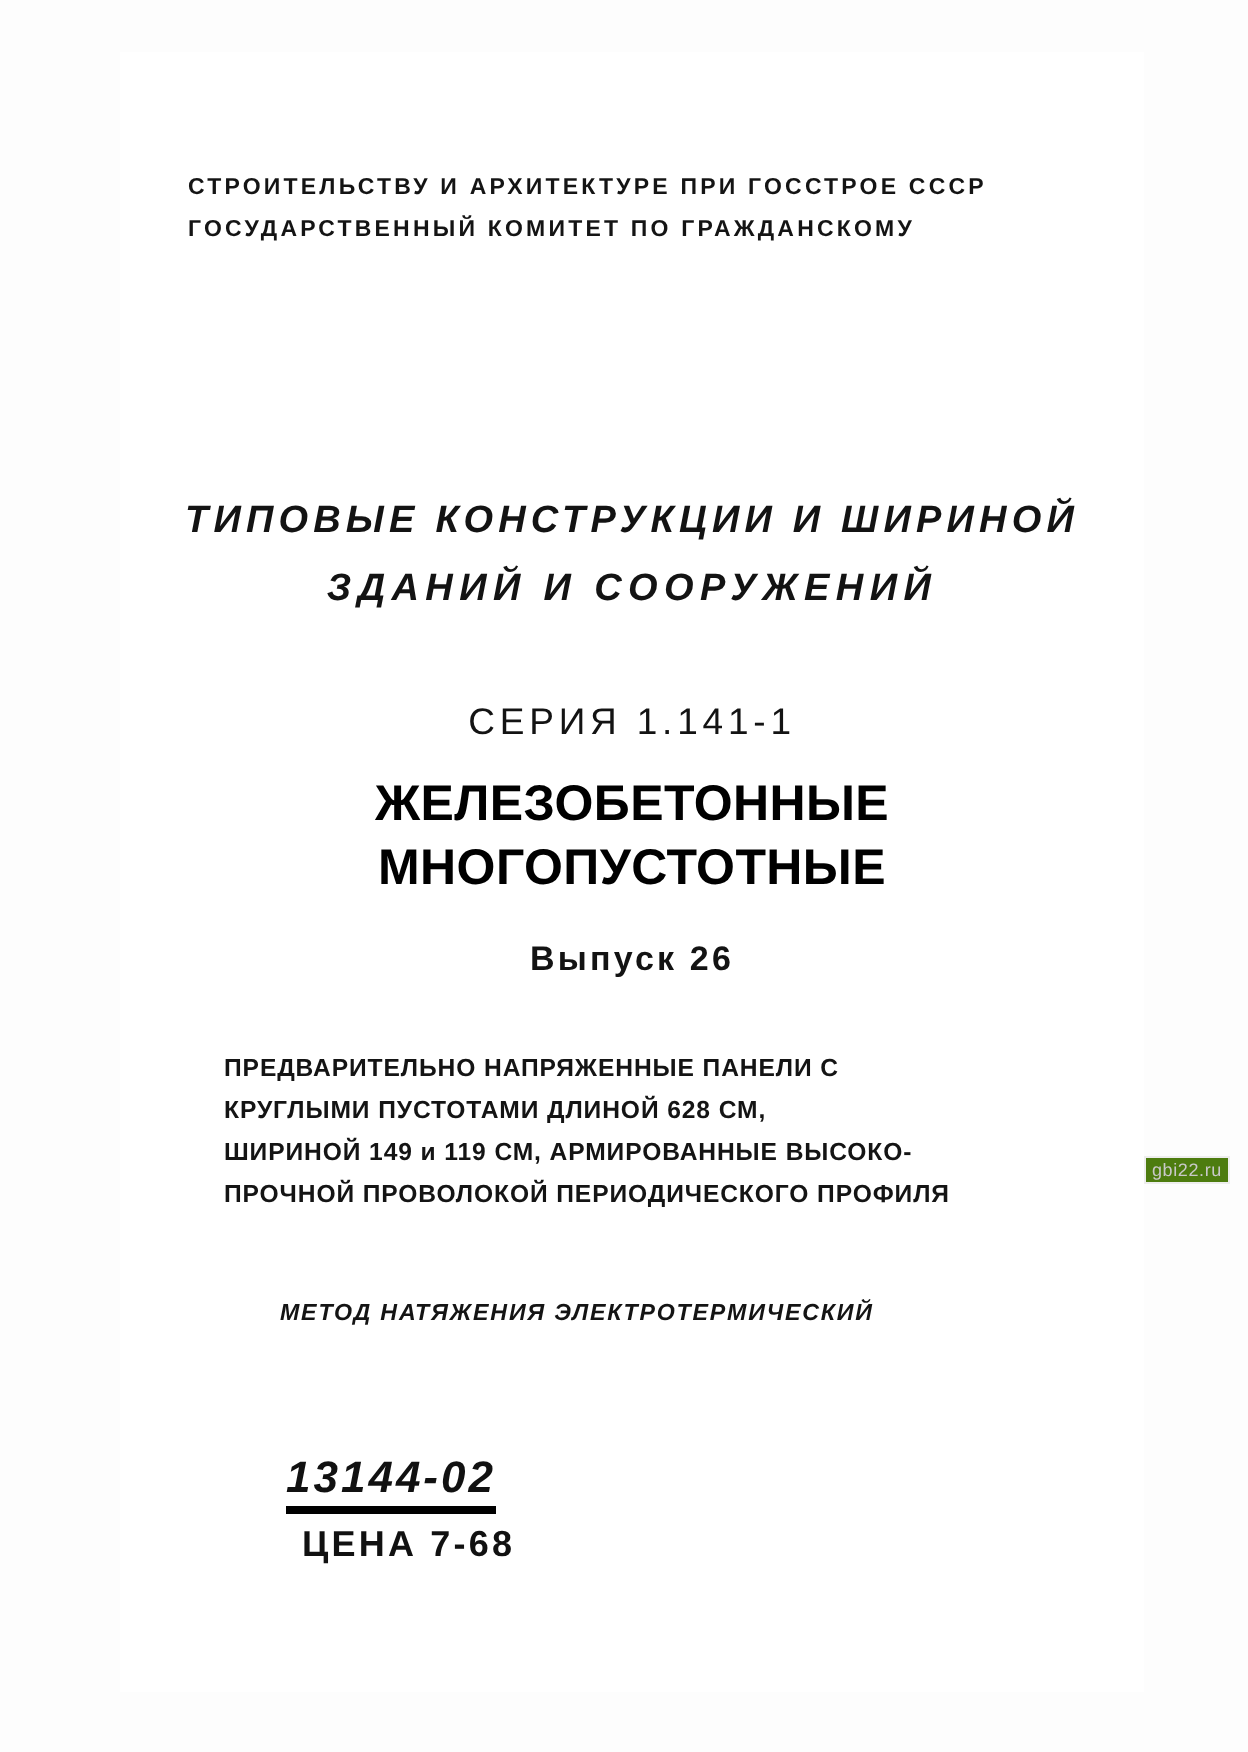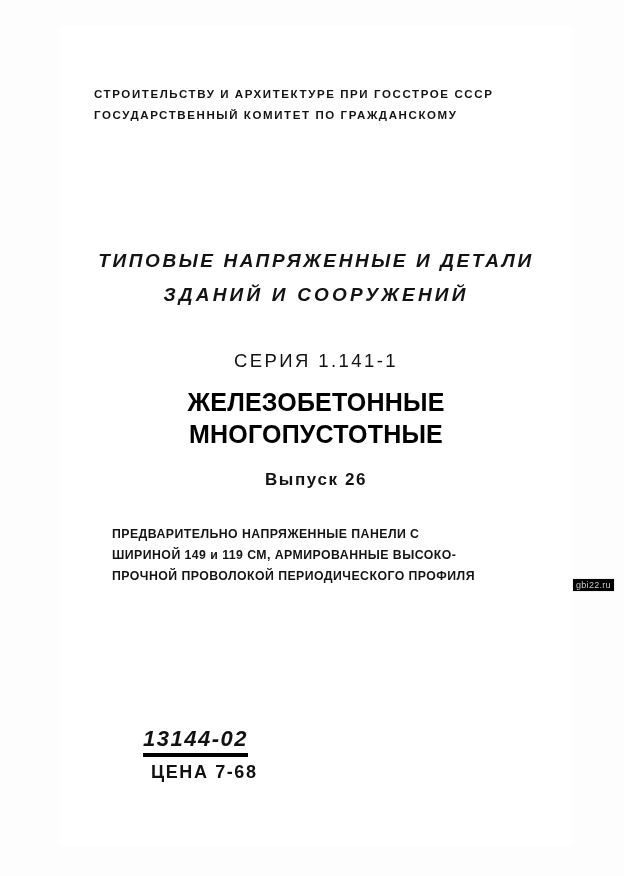--- a/index.html
+++ b/index.html
@@ -148,21 +148,21 @@
     letter-spacing: 1.6px;
     color: #111;
   }
 
   .watermark {
     position: absolute;
     left: 572px;
     top: 578px;
     font-size: 9px;
     color: #c9c9c9;
-    background: #000000;
+    background: #4d7c0f;
     border: 1px solid #eee;
     padding: 1px 3px;
     letter-spacing: 0.3px;
   }
 
   .corner-mark {
     position: absolute;
     left: 14px;
     top: 858px;
     font-size: 8px;
@@ -176,35 +176,37 @@
 <div id="page">
   <div class="scan"></div>
   <div class="sheet"></div>
 
   <div class="ministry">
     <div>СТРОИТЕЛЬСТВУ И АРХИТЕКТУРЕ ПРИ ГОССТРОЕ СССР</div>
     <div>ГОСУДАРСТВЕННЫЙ  КОМИТЕТ  ПО  ГРАЖДАНСКОМУ</div>
   </div>
 
   <div class="series-block">
-    <div class="l1">ТИПОВЫЕ  НАПРЯЖЕННЫЕ  И  ДЕТАЛИ</div>
+    <div class="l1">ТИПОВЫЕ  КОНСТРУКЦИИ  И  ШИРИНОЙ</div>
     <div class="l2">ЗДАНИЙ  И  СООРУЖЕНИЙ</div>
     <div class="l3">СЕРИЯ 1.141-1</div>
     <div class="title-main">
       <div class="t2">ЖЕЛЕЗОБЕТОННЫЕ МНОГОПУСТОТНЫЕ</div>
     </div>
     <div class="issue">Выпуск 26</div>
   </div>
 
   <div class="desc">
     <div>ПРЕДВАРИТЕЛЬНО  НАПРЯЖЕННЫЕ ПАНЕЛИ С</div>
+    <div>КРУГЛЫМИ  ПУСТОТАМИ  ДЛИНОЙ 628 СМ,</div>
     <div>ШИРИНОЙ 149 и 119 СМ, АРМИРОВАННЫЕ ВЫСОКО-</div>
     <div>ПРОЧНОЙ ПРОВОЛОКОЙ ПЕРИОДИЧЕСКОГО ПРОФИЛЯ</div>
   </div>
 
+  <div class="method">МЕТОД НАТЯЖЕНИЯ ЭЛЕКТРОТЕРМИЧЕСКИЙ</div>
 
   <div class="code-block">
     <div class="code-num">13144-02</div>
     <div class="price">ЦЕНА 7-68</div>
   </div>
 
   <div class="watermark">gbi22.ru</div>
   <div class="corner-mark"></div>
 </div>
 

